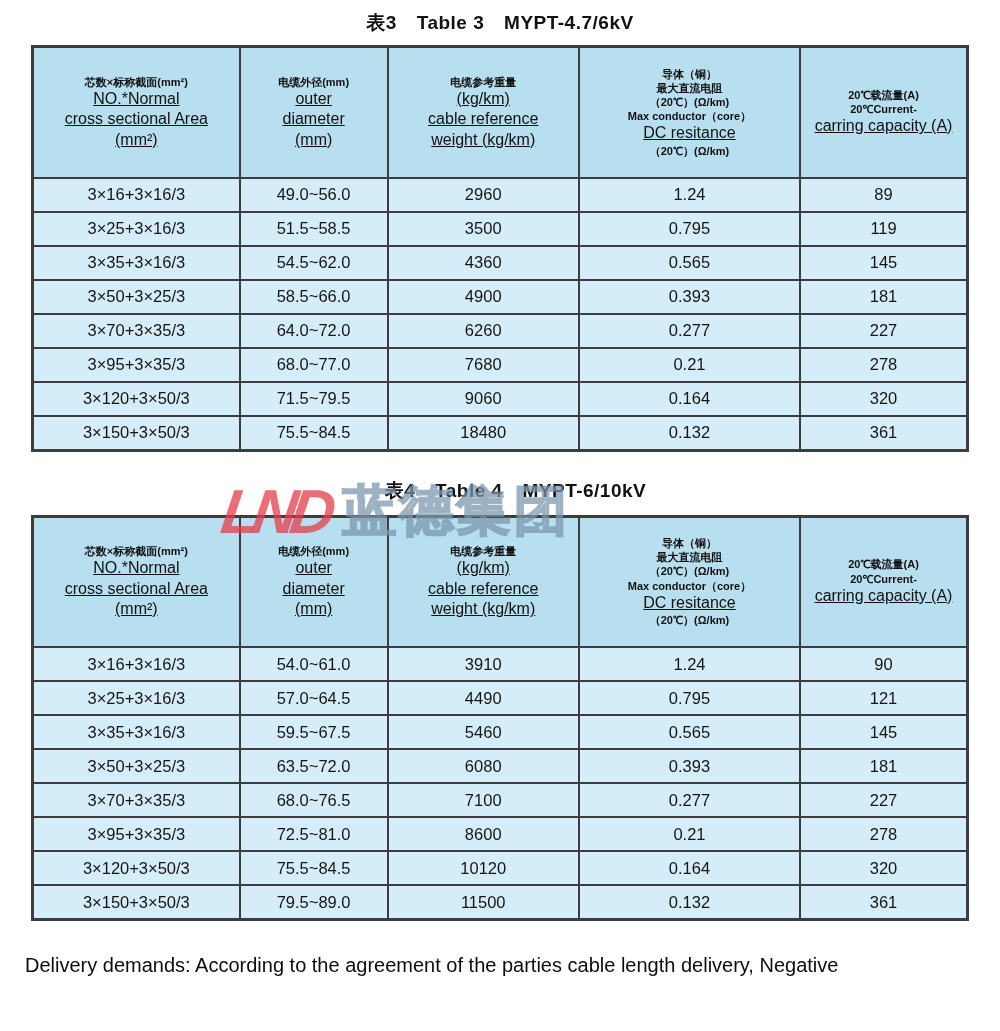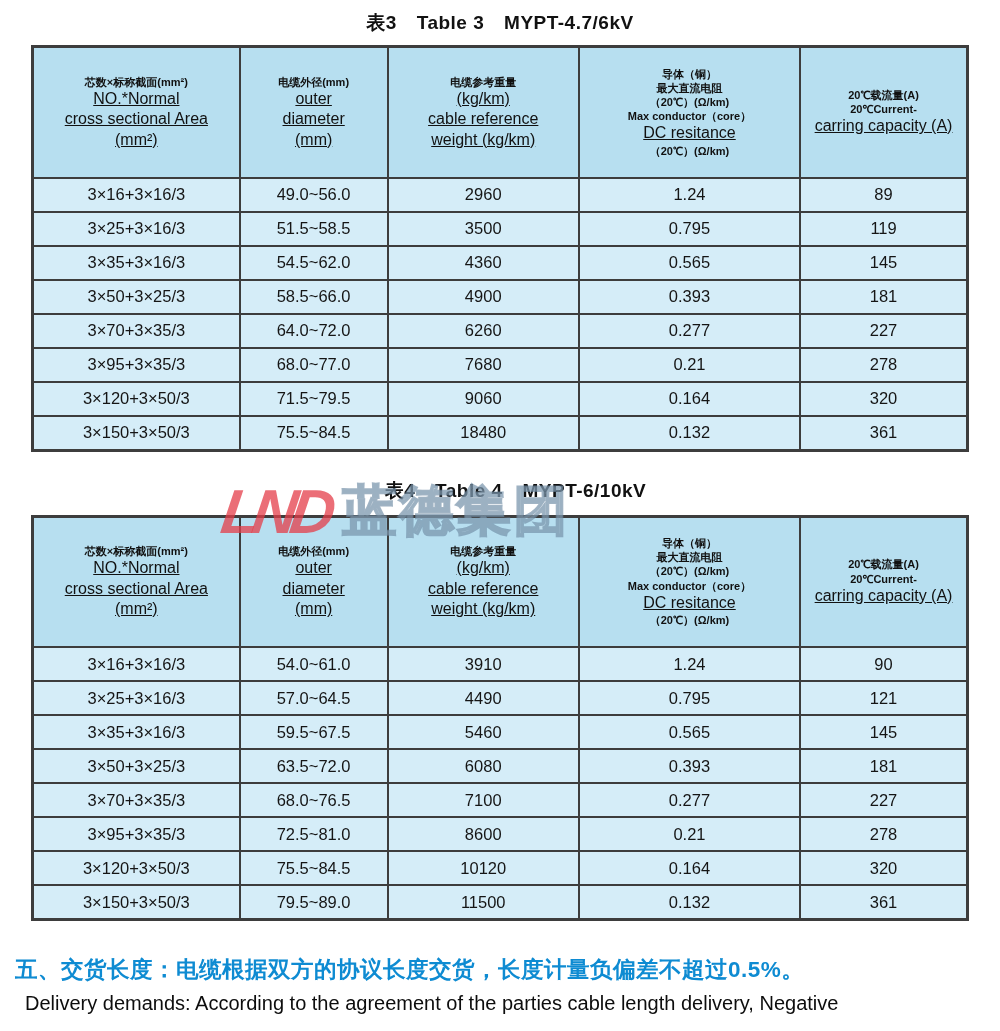--- a/index.html
+++ b/index.html
@@ -317,16 +317,15 @@
         <td>3×150+3×50/3</td>
         <td>79.5~89.0</td>
         <td>11500</td>
         <td>0.132</td>
         <td>361</td>
       </tr>
     </tbody>
 </table>
 
 <div class="footer">
-  <div class="footer-zh">五、交货长度：电缆根据双方的协议长度交货，长度计量负偏差不超过0.5%。</div>
   <div class="footer-en1">Delivery demands: According to the agreement of the parties cable length delivery, Negative</div>
 
 </div>
 
 </body></html>

